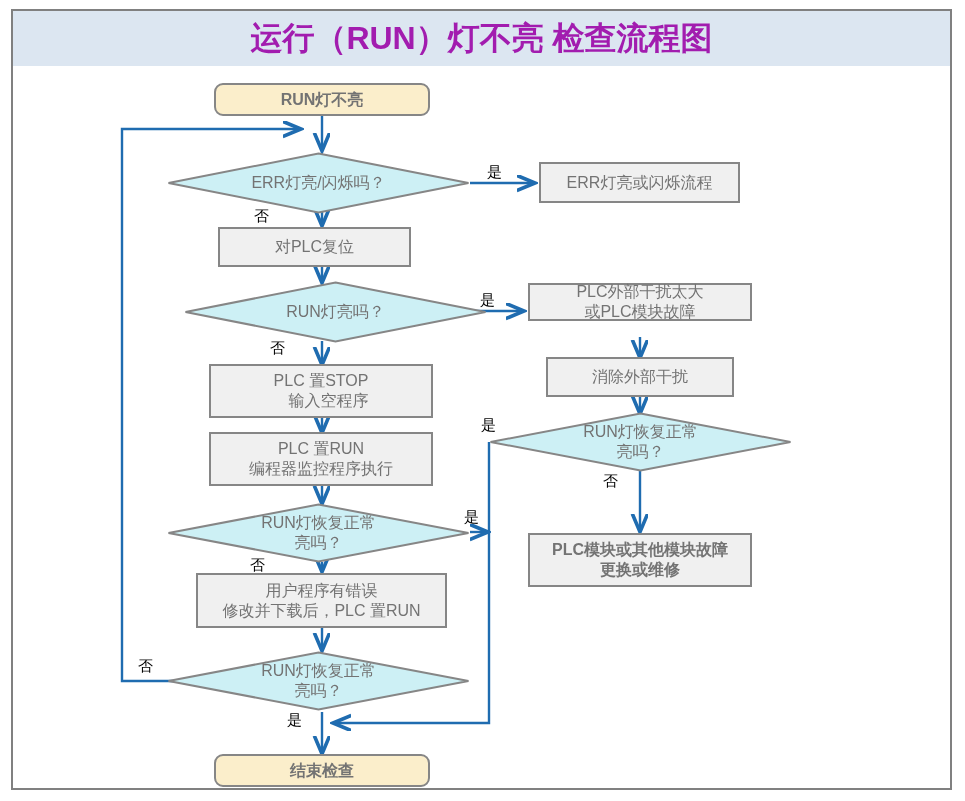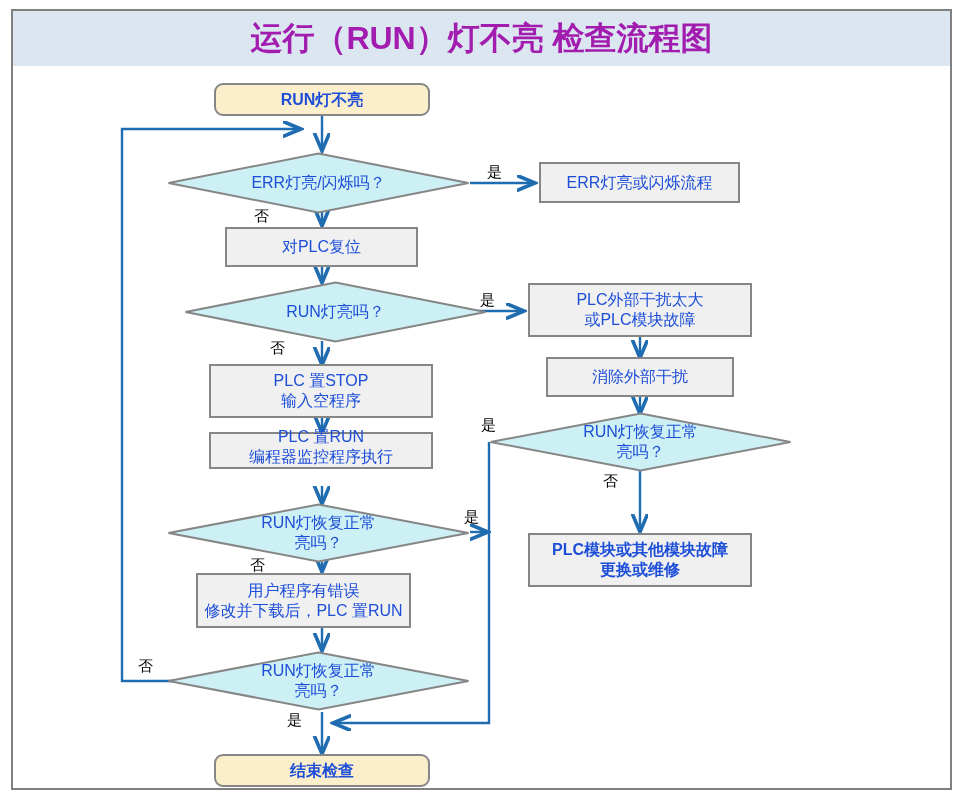--- a/index.html
+++ b/index.html
@@ -36,21 +36,21 @@
     letter-spacing:0px;
     white-space:nowrap;
   }
 
   
   .node{
     position:absolute;
     box-sizing:border-box;
     display:flex;align-items:center;justify-content:center;
     text-align:center;
-    color:#1d4ed8;
+    color:#737373;
     font-size:16px;
     line-height:1.25;
   }
 
   .node.process{
     background:#f0f0f0;
     border:2px solid #868686;
   }
   .node.terminator{
     background:#fbeecb;
@@ -166,32 +166,32 @@
     <svg viewBox="0 0 303 62" preserveAspectRatio="none">
       <polygon points="151.5,1.5 301.5,31 151.5,60.5 1.5,31" fill="#cdf0f5" stroke="#868686" stroke-width="2"></polygon>
     </svg>
     <span class="dtext nlabel">ERR灯亮/闪烁吗？</span>
   </div>
 
   <div class="node process" style="left:539px;top:162px;width:201px;height:41px;justify-content:center;">
     <span class="nlabel">ERR灯亮或闪烁流程</span>
   </div>
 
-  <div class="node process" style="left:225px;top:227px;width:193px;height:40px;">
+  <div class="node process" style="left:218px;top:227px;width:193px;height:40px;">
     <span class="nlabel">对PLC复位</span>
   </div>
 
   <div class="node decision" style="left:184px;top:281px;width:303px;height:62px;">
     <svg viewBox="0 0 303 62" preserveAspectRatio="none">
       <polygon points="151.5,1.5 301.5,31 151.5,60.5 1.5,31" fill="#cdf0f5" stroke="#868686" stroke-width="2"></polygon>
     </svg>
     <span class="dtext nlabel">RUN灯亮吗？</span>
   </div>
 
-  <div class="node process" style="left:528px;top:283px;width:224px;height:54px;">
+  <div class="node process" style="left:528px;top:283px;width:224px;height:38px;">
     <span class="nlabel">PLC外部干扰太大
 或PLC模块故障</span>
   </div>
 
   <div class="node process" style="left:546px;top:357px;width:188px;height:40px;">
     <span class="nlabel">消除外部干扰</span>
   </div>
 
   <div class="node decision" style="left:489px;top:412px;width:303px;height:60px;">
     <svg viewBox="0 0 303 60" preserveAspectRatio="none">
@@ -199,39 +199,39 @@
     </svg>
     <span class="dtext nlabel">RUN灯恢复正常
 亮吗？</span>
   </div>
 
   <div class="node process" style="left:528px;top:533px;width:224px;height:54px;font-weight:bold;">
     <span class="nlabel">PLC模块或其他模块故障
 更换或维修</span>
   </div>
 
-  <div class="node process" style="left:209px;top:364px;width:224px;height:54px;">
+  <div class="node process" style="left:209px;top:364px;width:224px;height:54px;text-align:right;">
     <span class="nlabel">PLC 置STOP
 输入空程序</span>
   </div>
 
-  <div class="node process" style="left:209px;top:432px;width:224px;height:37px;align-items:flex-end;">
+  <div class="node process" style="left:209px;top:432px;width:224px;height:54px;">
     <span class="nlabel">PLC 置RUN
 编程器监控程序执行</span>
   </div>
 
   <div class="node decision" style="left:167px;top:503px;width:303px;height:60px;">
     <svg viewBox="0 0 303 60" preserveAspectRatio="none">
       <polygon points="151.5,1.5 301.5,30 151.5,58.5 1.5,30" fill="#cdf0f5" stroke="#868686" stroke-width="2"></polygon>
     </svg>
     <span class="dtext nlabel">RUN灯恢复正常
 亮吗？</span>
   </div>
 
-  <div class="node process" style="left:196px;top:573px;width:215px;height:55px;">
+  <div class="node process" style="left:196px;top:573px;width:251px;height:55px;">
     <span class="nlabel">用户程序有错误
 修改并下载后，PLC 置RUN</span>
   </div>
 
   <div class="node decision" style="left:167px;top:651px;width:303px;height:60px;">
     <svg viewBox="0 0 303 60" preserveAspectRatio="none">
       <polygon points="151.5,1.5 301.5,30 151.5,58.5 1.5,30" fill="#cdf0f5" stroke="#868686" stroke-width="2"></polygon>
     </svg>
     <span class="dtext nlabel">RUN灯恢复正常
 亮吗？</span>

